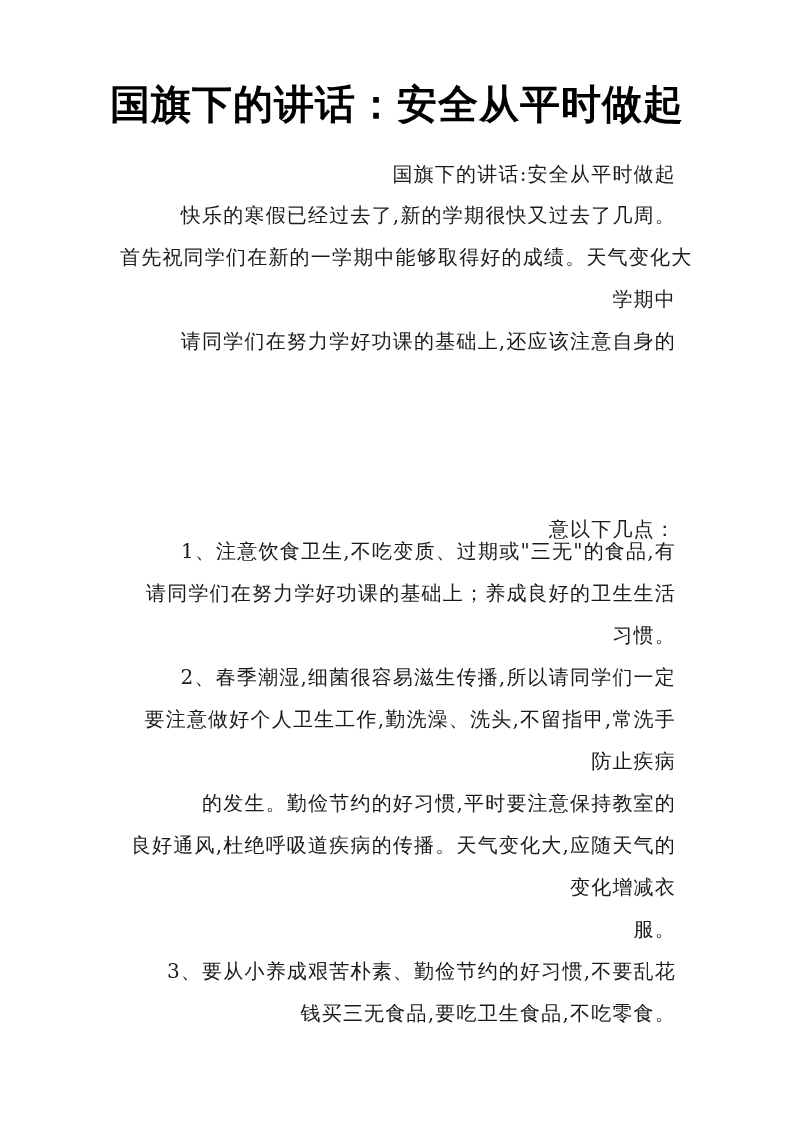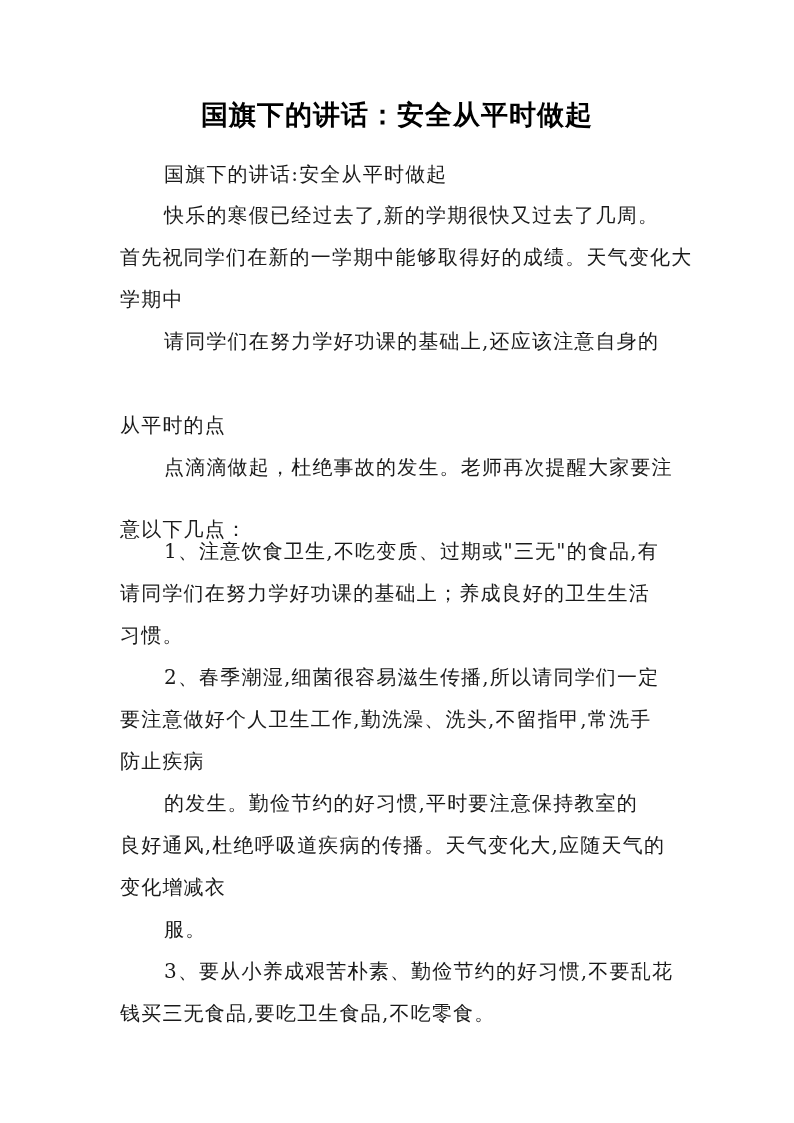--- a/index.html
+++ b/index.html
@@ -1,30 +1,30 @@
 <!DOCTYPE html>
 <html><head>
 <meta charset="utf-8">
 <style>
   html, body { margin: 0; padding: 0; background: #ffffff; }
   body { width: 794px; height: 1123px; position: relative; overflow: hidden; color: #111; }
   .page { position: absolute; left: 0; top: 0; width: 794px; height: 1123px; background: #fff; }
   .title {
-    position: absolute; left: 0; top: 95px; width: 794px; text-align: center;
+    position: absolute; left: 0; top: 84px; width: 794px; text-align: center;
     font-family: "DejaVu Serif", "Liberation Serif", serif;
-    font-size: 27px; line-height: 40px; font-weight: bold; color: #000;
+    font-size: 40px; line-height: 40px; font-weight: bold; color: #000;
     letter-spacing: 1px;
   }
   .body-text {
     position: absolute; left: 120px; width: 556px;
     font-family: "DejaVu Serif", "Liberation Serif", serif;
     font-size: 20px; line-height: 34px; color: #1a1a1a;
     letter-spacing: 1.2px;
   }
-  .line { display: block; white-space: nowrap; height: 34px; }
+  .line { display: block; white-space: nowrap; height: 34px; text-align: right; }
   .indent { padding-left: 44px; }
 </style>
 </head>
 <body>
 
 <div class="page">
   <div class="title">国旗下的讲话：安全从平时做起</div>
 
   <div class="body-text" style="top:157px">
       <span class="line indent">国旗下的讲话:安全从平时做起</span>
@@ -33,26 +33,20 @@
       <span class="line indent">快乐的寒假已经过去了,新的学期很快又过去了几周。</span>
     </div>
   <div class="body-text" style="top:240px">
       <span class="line">首先祝同学们在新的一学期中能够取得好的成绩。天气变化大</span>
     </div>
   <div class="body-text" style="top:282px">
       <span class="line">学期中</span>
     </div>
   <div class="body-text" style="top:324px">
       <span class="line indent">请同学们在努力学好功课的基础上,还应该注意自身的</span>
-    </div>
-  <div class="body-text" style="top:408px">
-      <span class="line">从平时的点</span>
-    </div>
-  <div class="body-text" style="top:450px">
-      <span class="line indent">点滴滴做起，杜绝事故的发生。老师再次提醒大家要注</span>
     </div>
   <div class="body-text" style="top:512px">
       <span class="line">意以下几点：</span>
     </div>
   <div class="body-text" style="top:534px">
       <span class="line indent">1、注意饮食卫生,不吃变质、过期或"三无"的食品,有</span>
     </div>
   <div class="body-text" style="top:576px">
       <span class="line">请同学们在努力学好功课的基础上；养成良好的卫生生活</span>
     </div>

